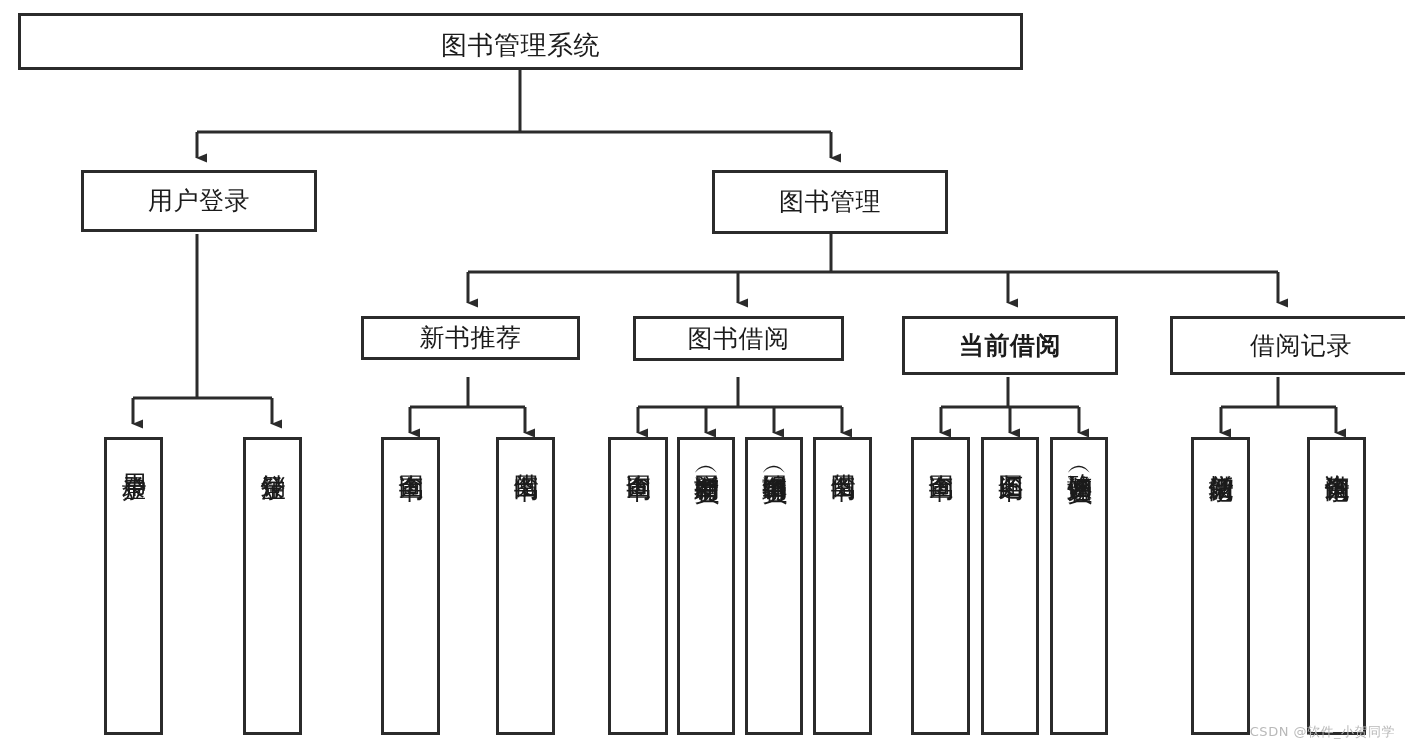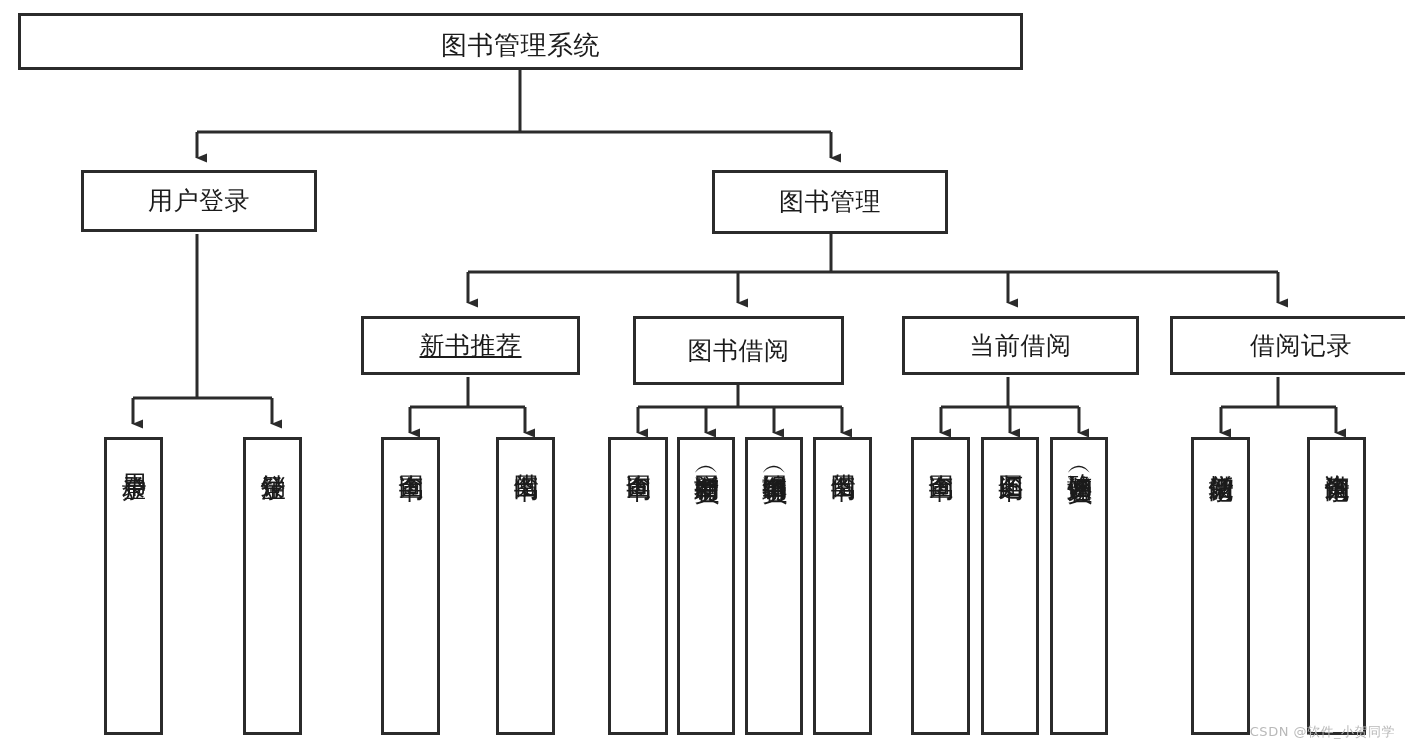--- a/index.html
+++ b/index.html
@@ -140,27 +140,27 @@
     <span class="node-label">图书管理系统</span>
   </div>
 
   <div class="node h" style="left:81px; top:170px; width:236px; height:62px;">
     <span class="node-label">用户登录</span>
   </div>
   <div class="node h" style="left:712px; top:170px; width:236px; height:64px;">
     <span class="node-label">图书管理</span>
   </div>
 
-  <div class="node h" style="left:361px; top:316px; width:219px; height:59px;text-decoration:underline;">
+  <div class="node h" style="left:361px; top:316px; width:219px; height:44px;">
     <span class="node-label">新书推荐</span>
   </div>
-  <div class="node h" style="left:633px; top:316px; width:211px; height:69px;">
+  <div class="node h" style="left:633px; top:316px; width:211px; height:45px;">
     <span class="node-label">图书借阅</span>
   </div>
-  <div class="node h" style="left:902px; top:316px; width:237px; height:59px;">
+  <div class="node h" style="left:902px; top:316px; width:216px; height:59px;font-weight:bold;">
     <span class="node-label">当前借阅</span>
   </div>
   <div class="node h" style="left:1170px; top:316px; width:262px; height:59px;">
     <span class="node-label">借阅记录</span>
   </div>
 
   <div class="node v" style="left:104px; top:437px; width:59px; height:298px;">
     <span class="node-label">用户登录</span>
   </div>
   <div class="node v" style="left:243px; top:437px; width:59px; height:298px;">

